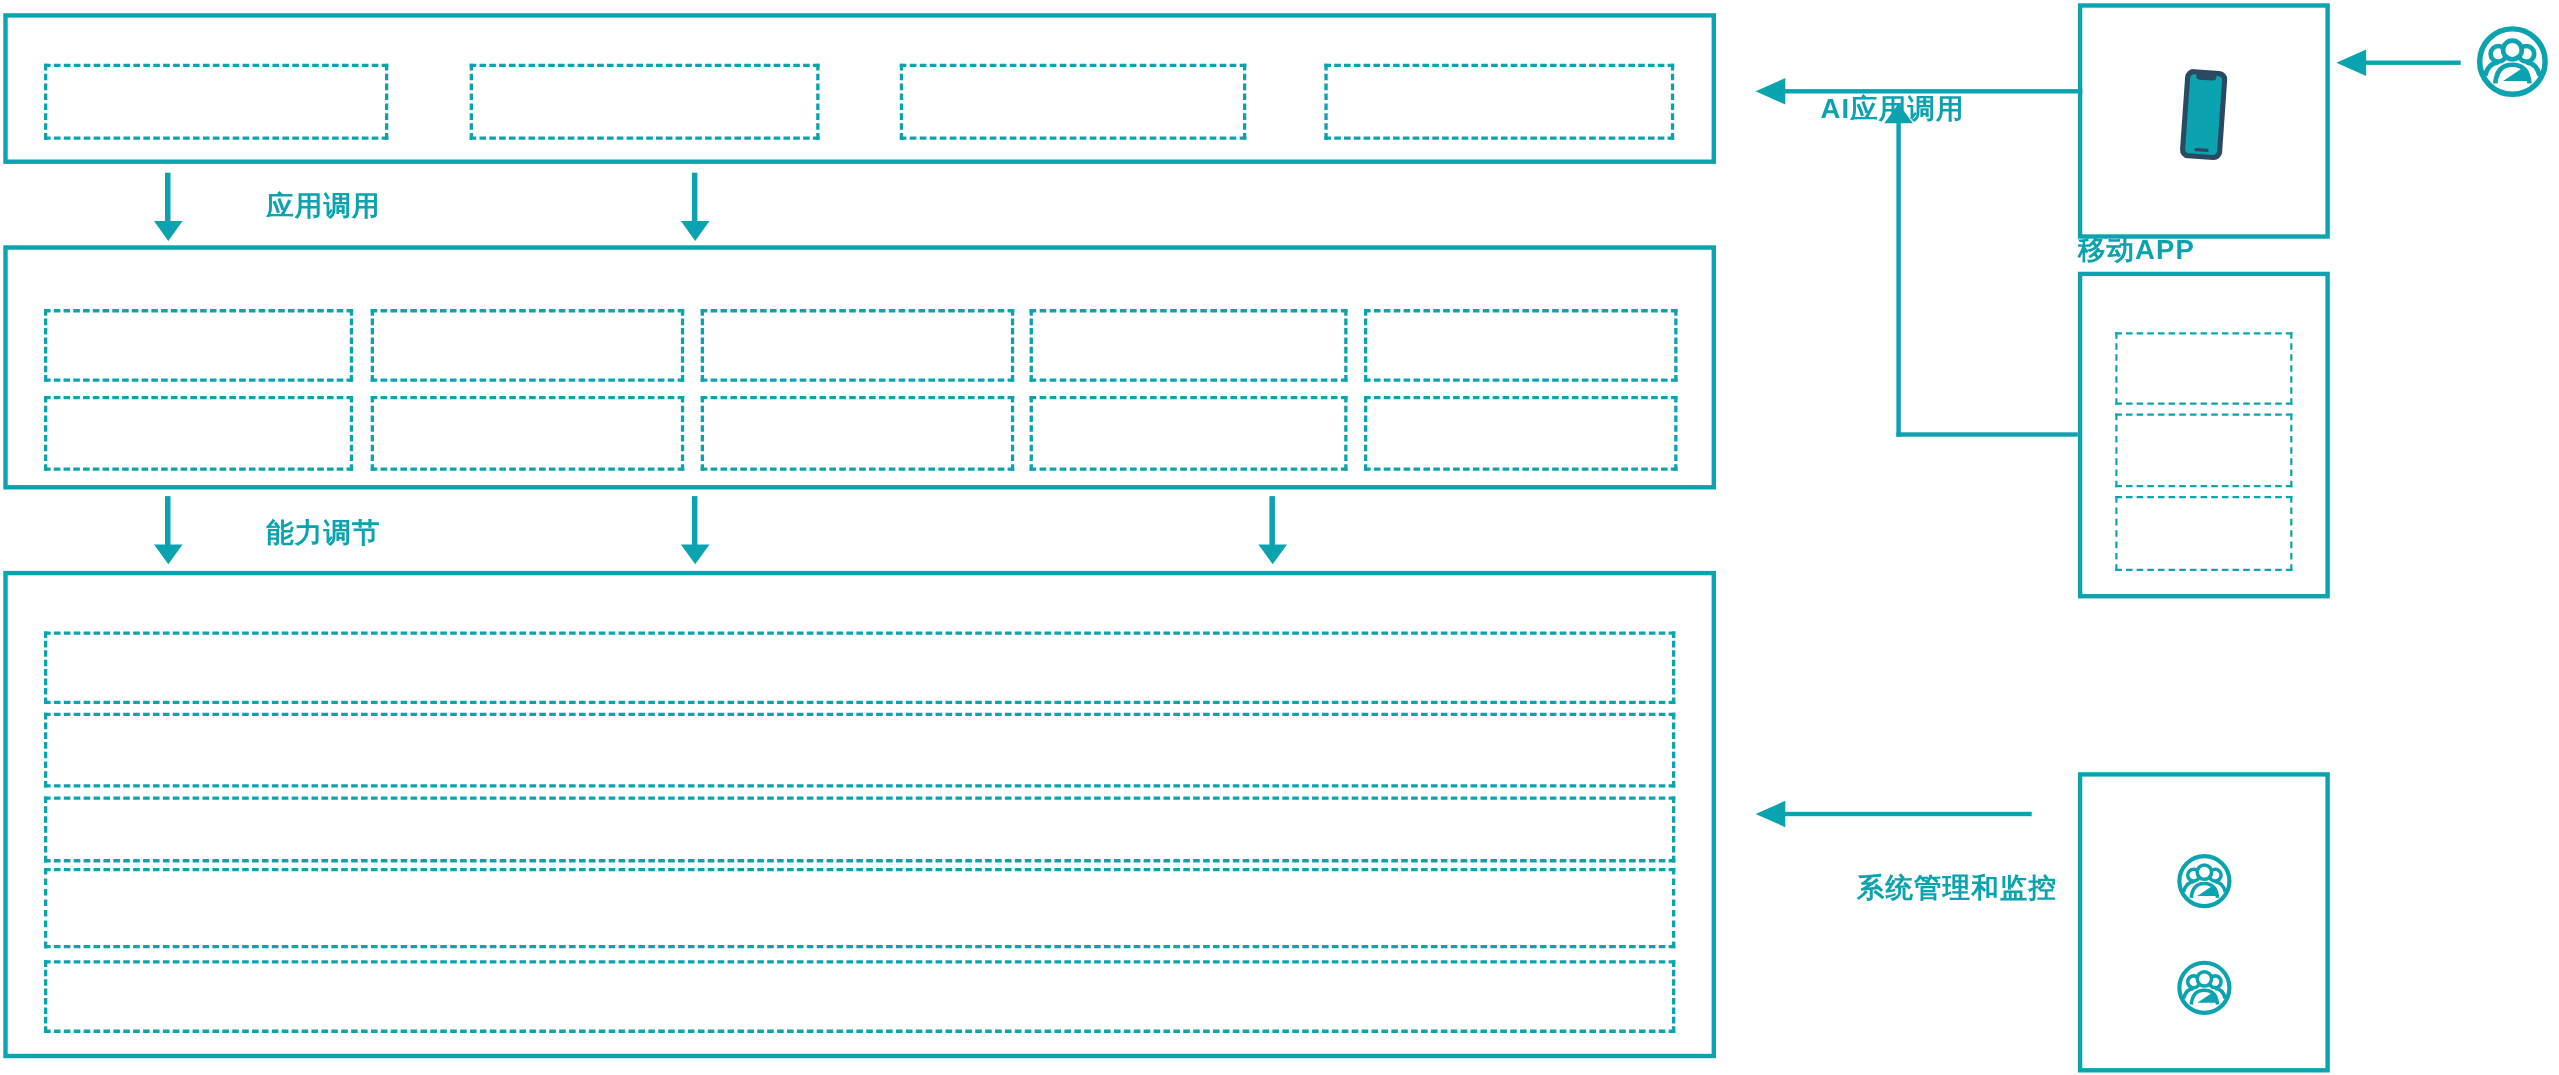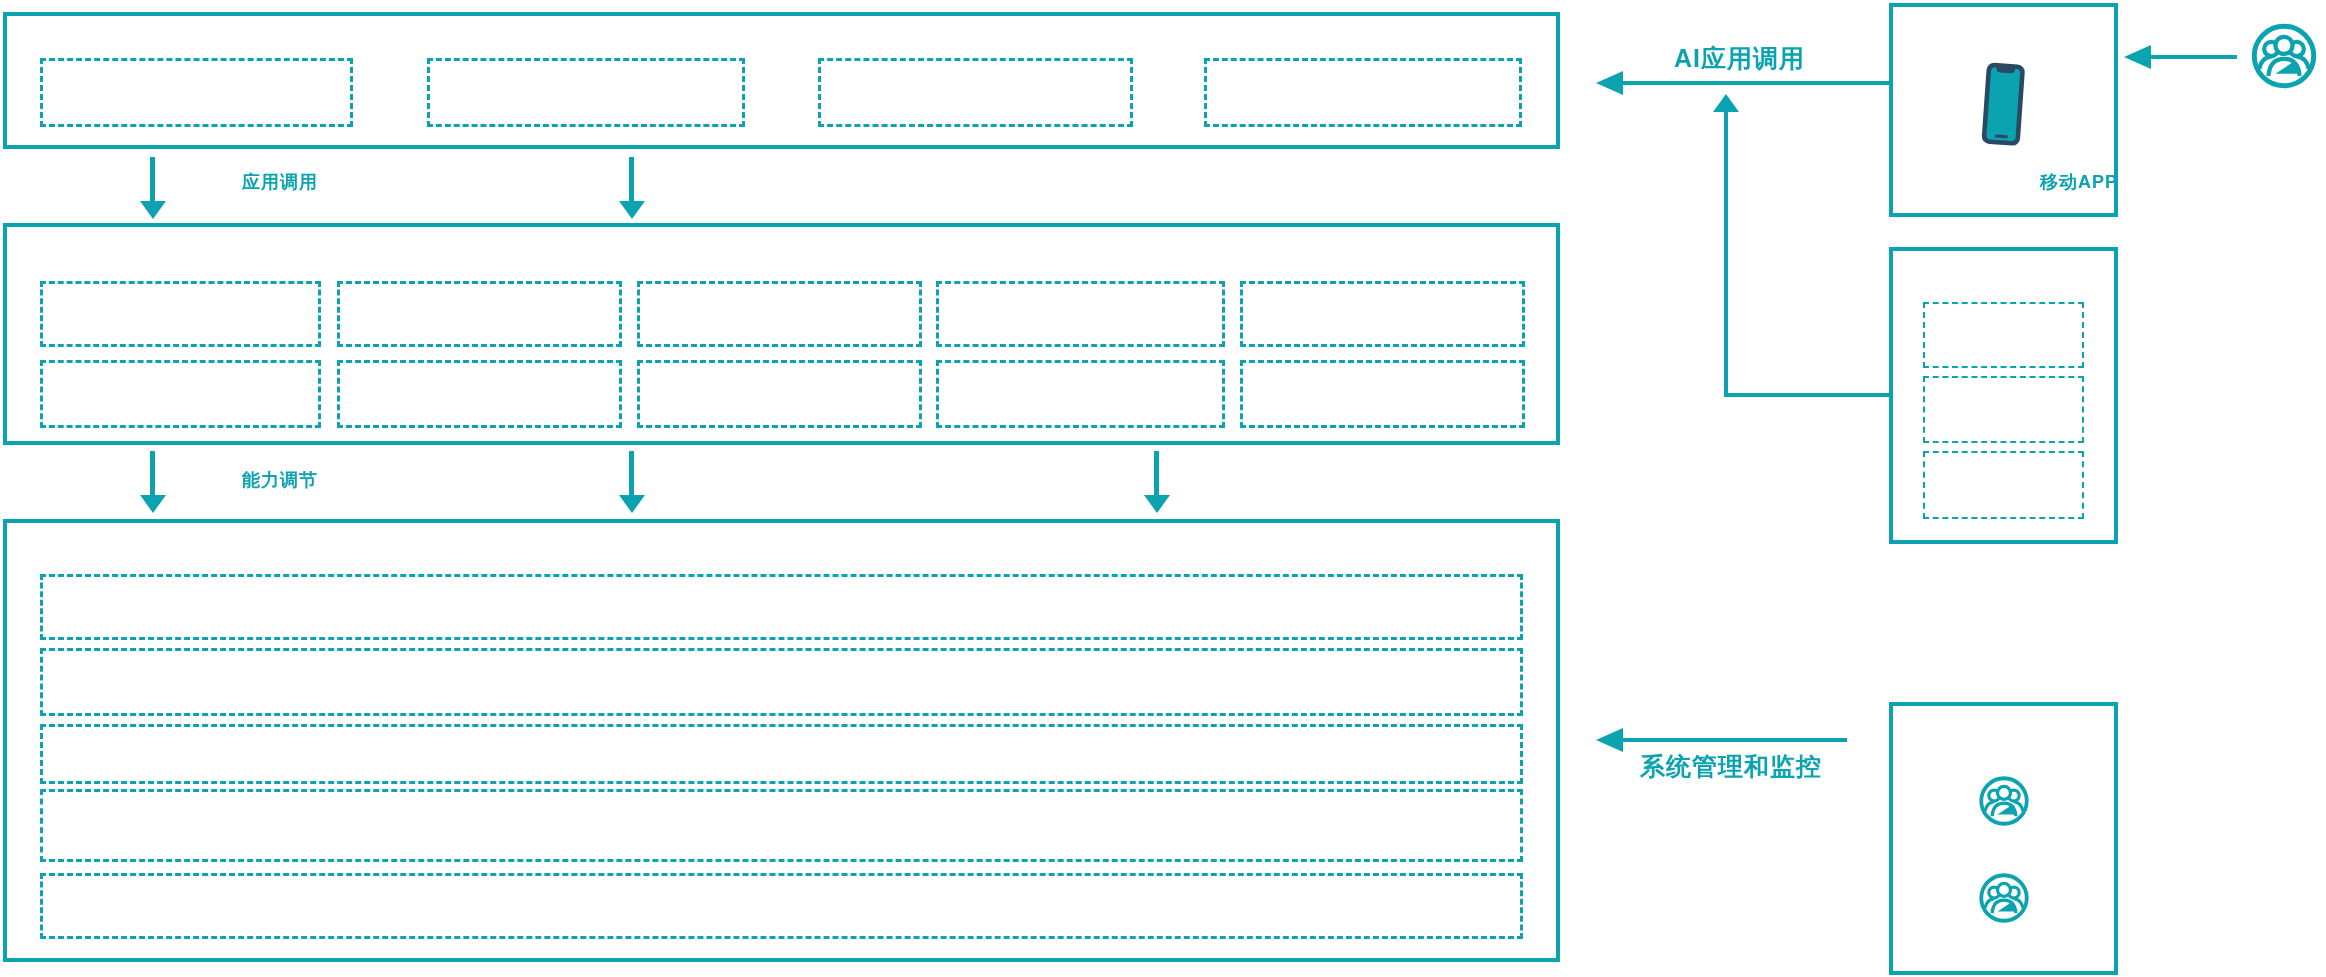--- a/index.html
+++ b/index.html
@@ -4,22 +4,22 @@
 <style>
   :root { --accent:#0ba3b0; --phone-body:#2a4a63; --background:#ffffff; }
   * { box-sizing: border-box; margin:0; padding:0; }
   body { font-family:"Liberation Sans","DejaVu Sans",sans-serif; background:var(--background); }
   .canvas { position:relative; width:2326px; height:977px; background:var(--background); overflow:hidden; }
 
   .solid-box { position:absolute; border:4px solid var(--accent); background:#fff; }
   .dashed-box { position:absolute; border:3px dashed var(--accent); background:#fff; }
   .dashed-box.thin { border-width:2px; }
 
-  .diagram-label { position:absolute; color:var(--accent); font-weight:bold; font-size:18px; letter-spacing:1px; white-space:nowrap; }
-  .diagram-label.centered { text-align:right; }
+  .diagram-label { position:absolute; color:var(--accent); font-weight:bold; font-size:25px; letter-spacing:1px; white-space:nowrap; }
+  .diagram-label.centered { text-align:left;margin-top:40px; }
 
   
   .vshaft { position:absolute; width:5px; background:var(--accent); }
   .hshaft { position:absolute; height:4px; background:var(--accent); }
   .head-down { position:absolute; width:0; height:0;
     border-left:13px solid transparent; border-right:13px solid transparent;
     border-top:18px solid var(--accent); }
   .head-up { position:absolute; width:0; height:0;
     border-left:13px solid transparent; border-right:13px solid transparent;
     border-bottom:18px solid var(--accent); }
@@ -111,21 +111,21 @@
   <div class="vshaft" style="left:1724px;top:110px;height:287px;width:4px;"></div>
   <div class="hshaft" style="left:1724px;top:393px;width:165px;"></div>
 
   <div class="solid-box" style="left:1889px;top:247px;width:229px;height:297px;"></div>
   <div class="dashed-box thin" style="left:1923px;top:302px;width:161px;height:66px;"></div>
   <div class="dashed-box thin" style="left:1923px;top:376px;width:161px;height:67px;"></div>
   <div class="dashed-box thin" style="left:1923px;top:451px;width:161px;height:68px;"></div>
 
   <div class="head-left" style="left:1596px;top:728px;"></div>
   <div class="hshaft" style="left:1621px;top:738px;width:226px;"></div>
-  <div class="diagram-label centered" style="left:1640px;top:750px;width:180px;font-size:25px;">系统管理和监控</div>
+  <div class="diagram-label centered" style="left:1688px;top:750px;width:180px;font-size:25px;">系统管理和监控</div>
 
   <div class="solid-box" style="left:1889px;top:702px;width:229px;height:273px;"></div>
   <div class="icon-wrap" style="left:1978px;top:775px;">
     <svg width="52" height="52" viewBox="0 0 96 96">
       <circle cx="48" cy="48" r="42" fill="none" stroke="currentColor" stroke-width="7"></circle>
       <circle cx="30" cy="38" r="10" fill="#fff" stroke="currentColor" stroke-width="6"></circle>
       <circle cx="66" cy="38" r="10" fill="#fff" stroke="currentColor" stroke-width="6"></circle>
       <path d="M13,66 Q17,50 30,49" fill="none" stroke="currentColor" stroke-width="6"></path>
       <path d="M83,66 Q79,50 66,49" fill="none" stroke="currentColor" stroke-width="6"></path>
       <circle cx="48" cy="33" r="12" fill="#fff" stroke="currentColor" stroke-width="6"></circle>

